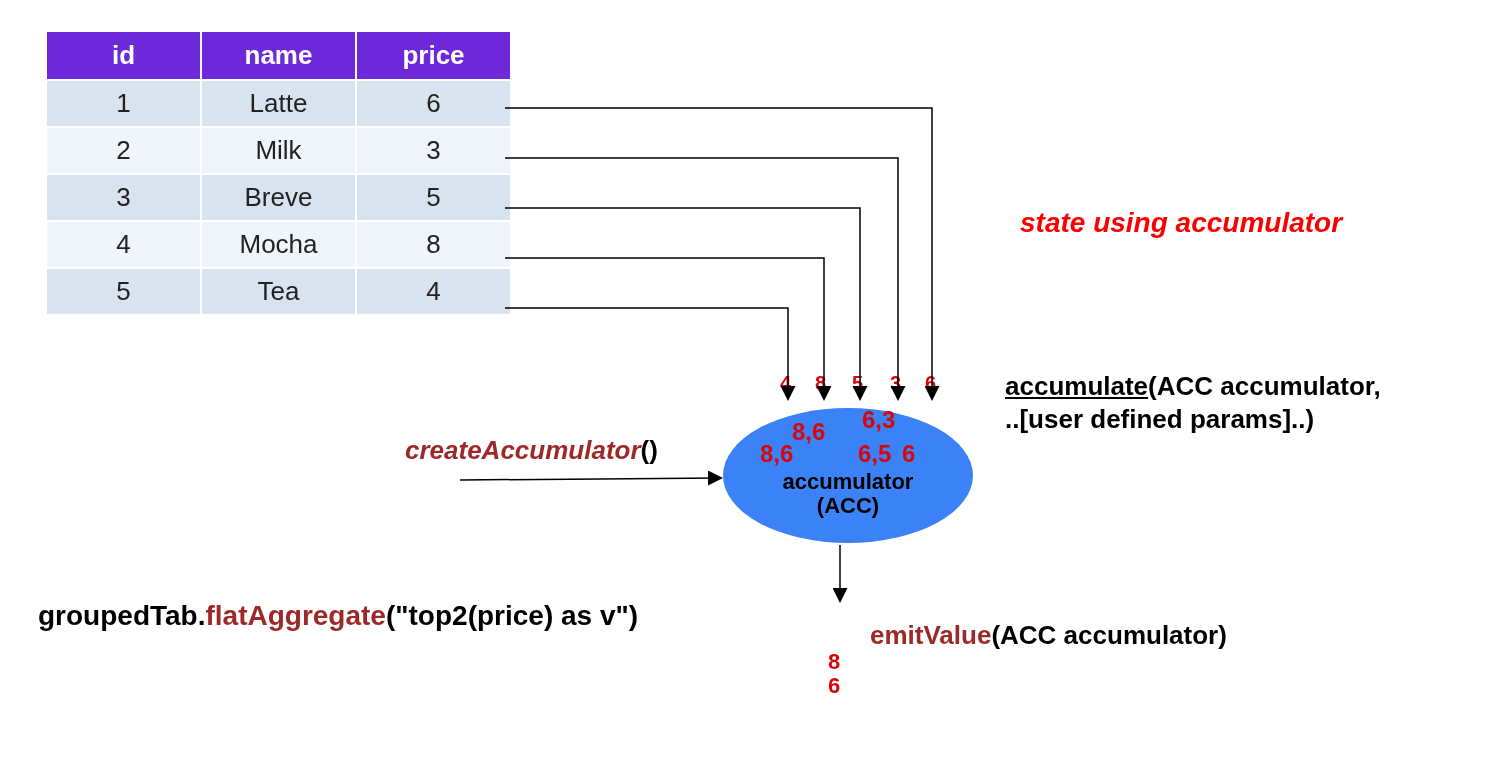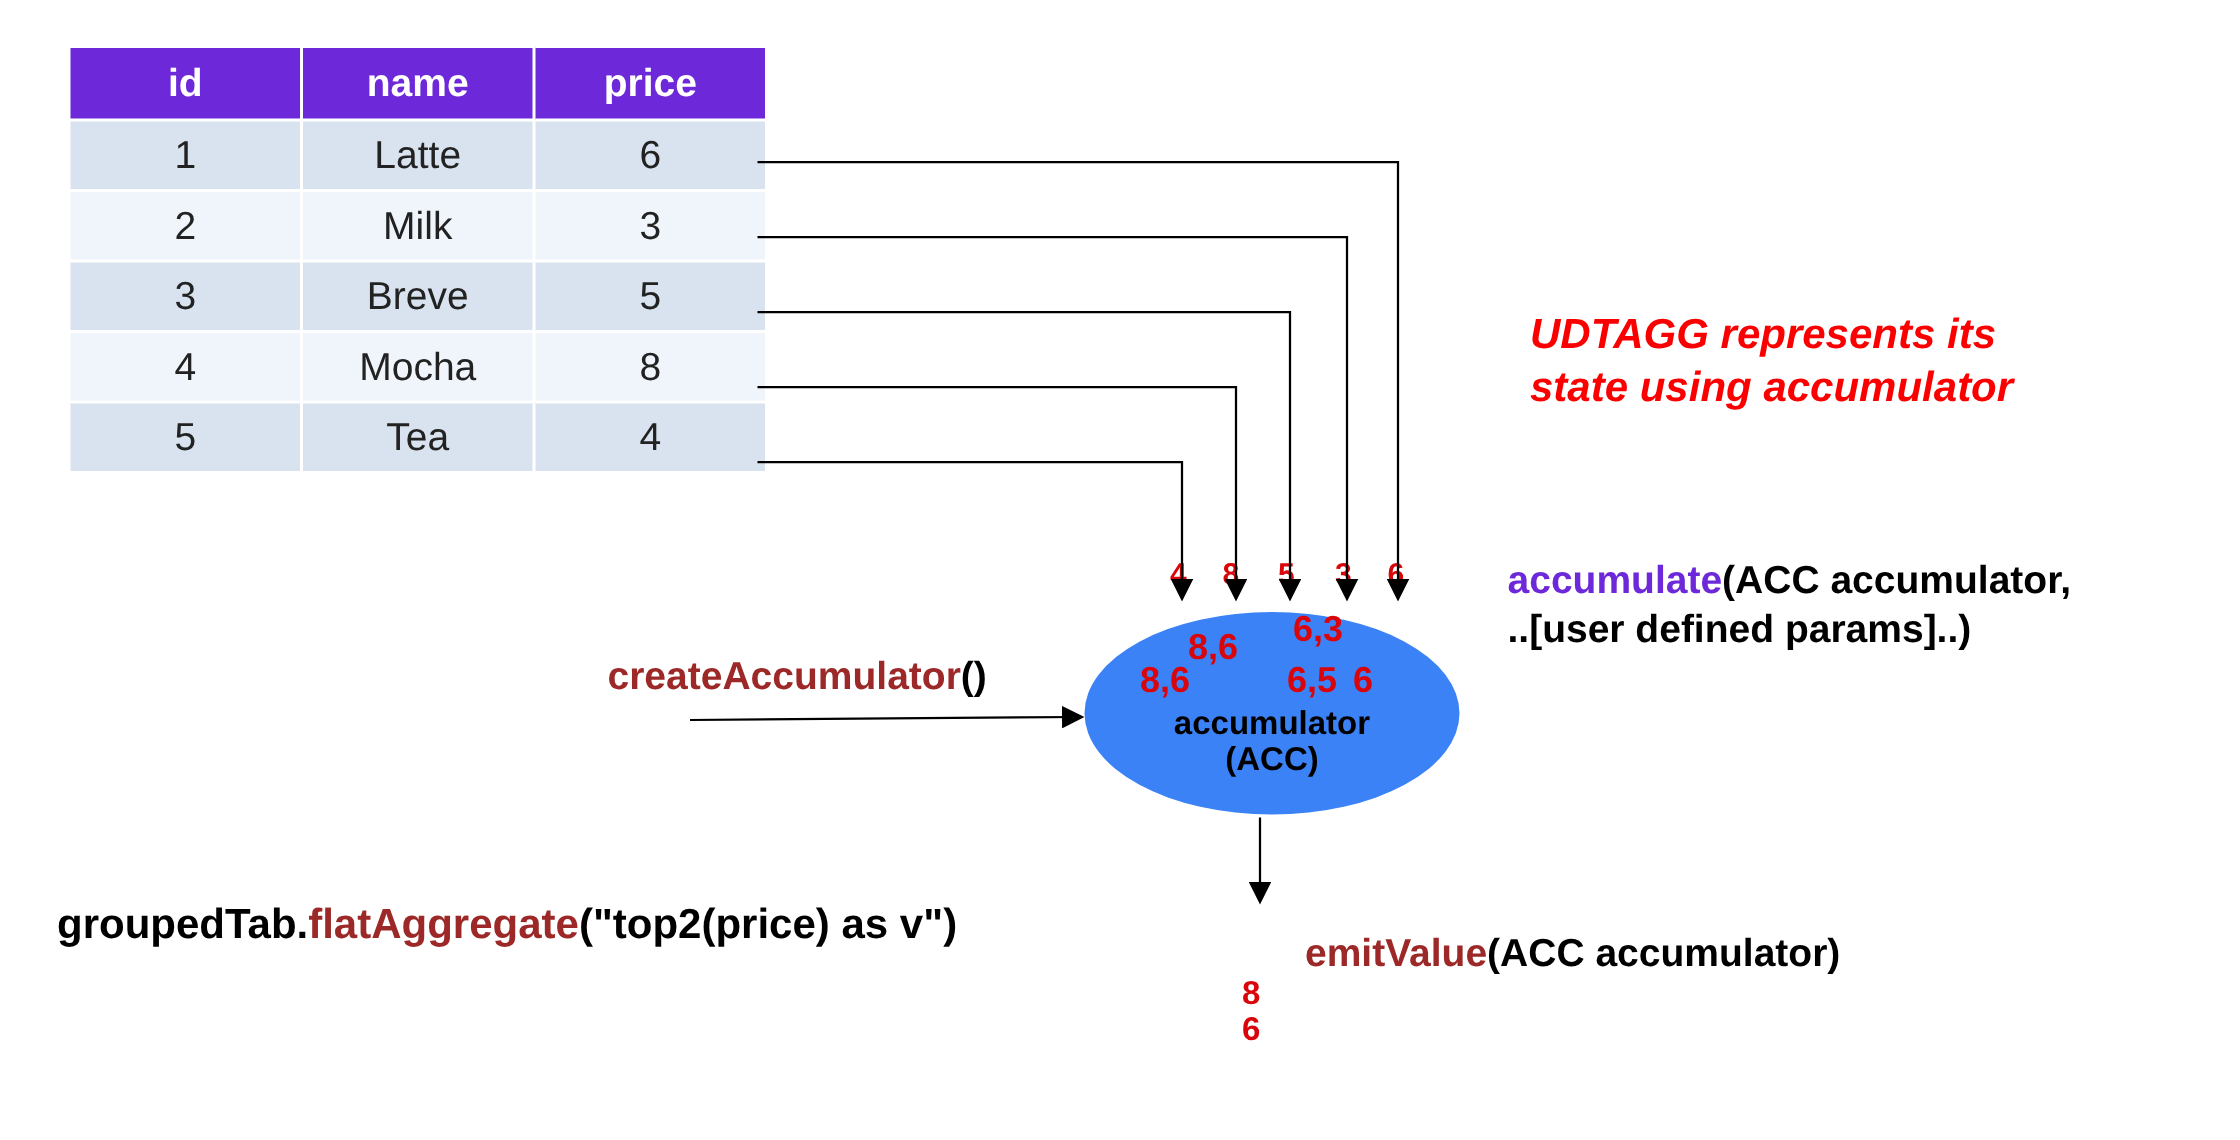--- a/index.html
+++ b/index.html
@@ -48,32 +48,32 @@
     line-height: 1.25;
   }
 
   .create-label {
     position: absolute;
     left: 405px;
     top: 435px;
     font-size: 26px;
     font-weight: 700;
   }
-  .create-label .fn { color: #9c2828; }
+  .create-label .fn { color: #9c2828; font-style: italic; }
   .create-label .paren { color: #000; }
 
   .accum-label {
     position: absolute;
     left: 1005px;
     top: 370px;
     font-size: 26px;
     font-weight: 700;
     line-height: 1.25;
   }
-  .accum-label .fn { color: #6d28d9; }
+  .accum-label .fn { color: #000000; text-decoration: underline; }
   .accum-label .rest { color: #000; }
 
   .emit-label {
     position: absolute;
     left: 870px;
     top: 620px;
     font-size: 26px;
     font-weight: 700;
   }
   .emit-label .fn { color: #9c2828; }
@@ -159,21 +159,20 @@
   </tr>
   <tr class="row-odd">
     <td>5</td>
     <td>Tea</td>
     <td>4</td>
   </tr>
 </tbody>
   </table>
 
 <div class="red-caption">
-  <div>UDTAGG represents its</div>
   <div>state using accumulator</div>
 </div>
 
 <div class="create-label">
   <span class="fn">createAccumulator</span><span class="paren">()</span>
 </div>
 
 <div class="accum-label">
   <span class="fn">accumulate</span><span class="rest">(ACC accumulator,</span><br>
   <span class="rest">..[user defined params]..)</span>

